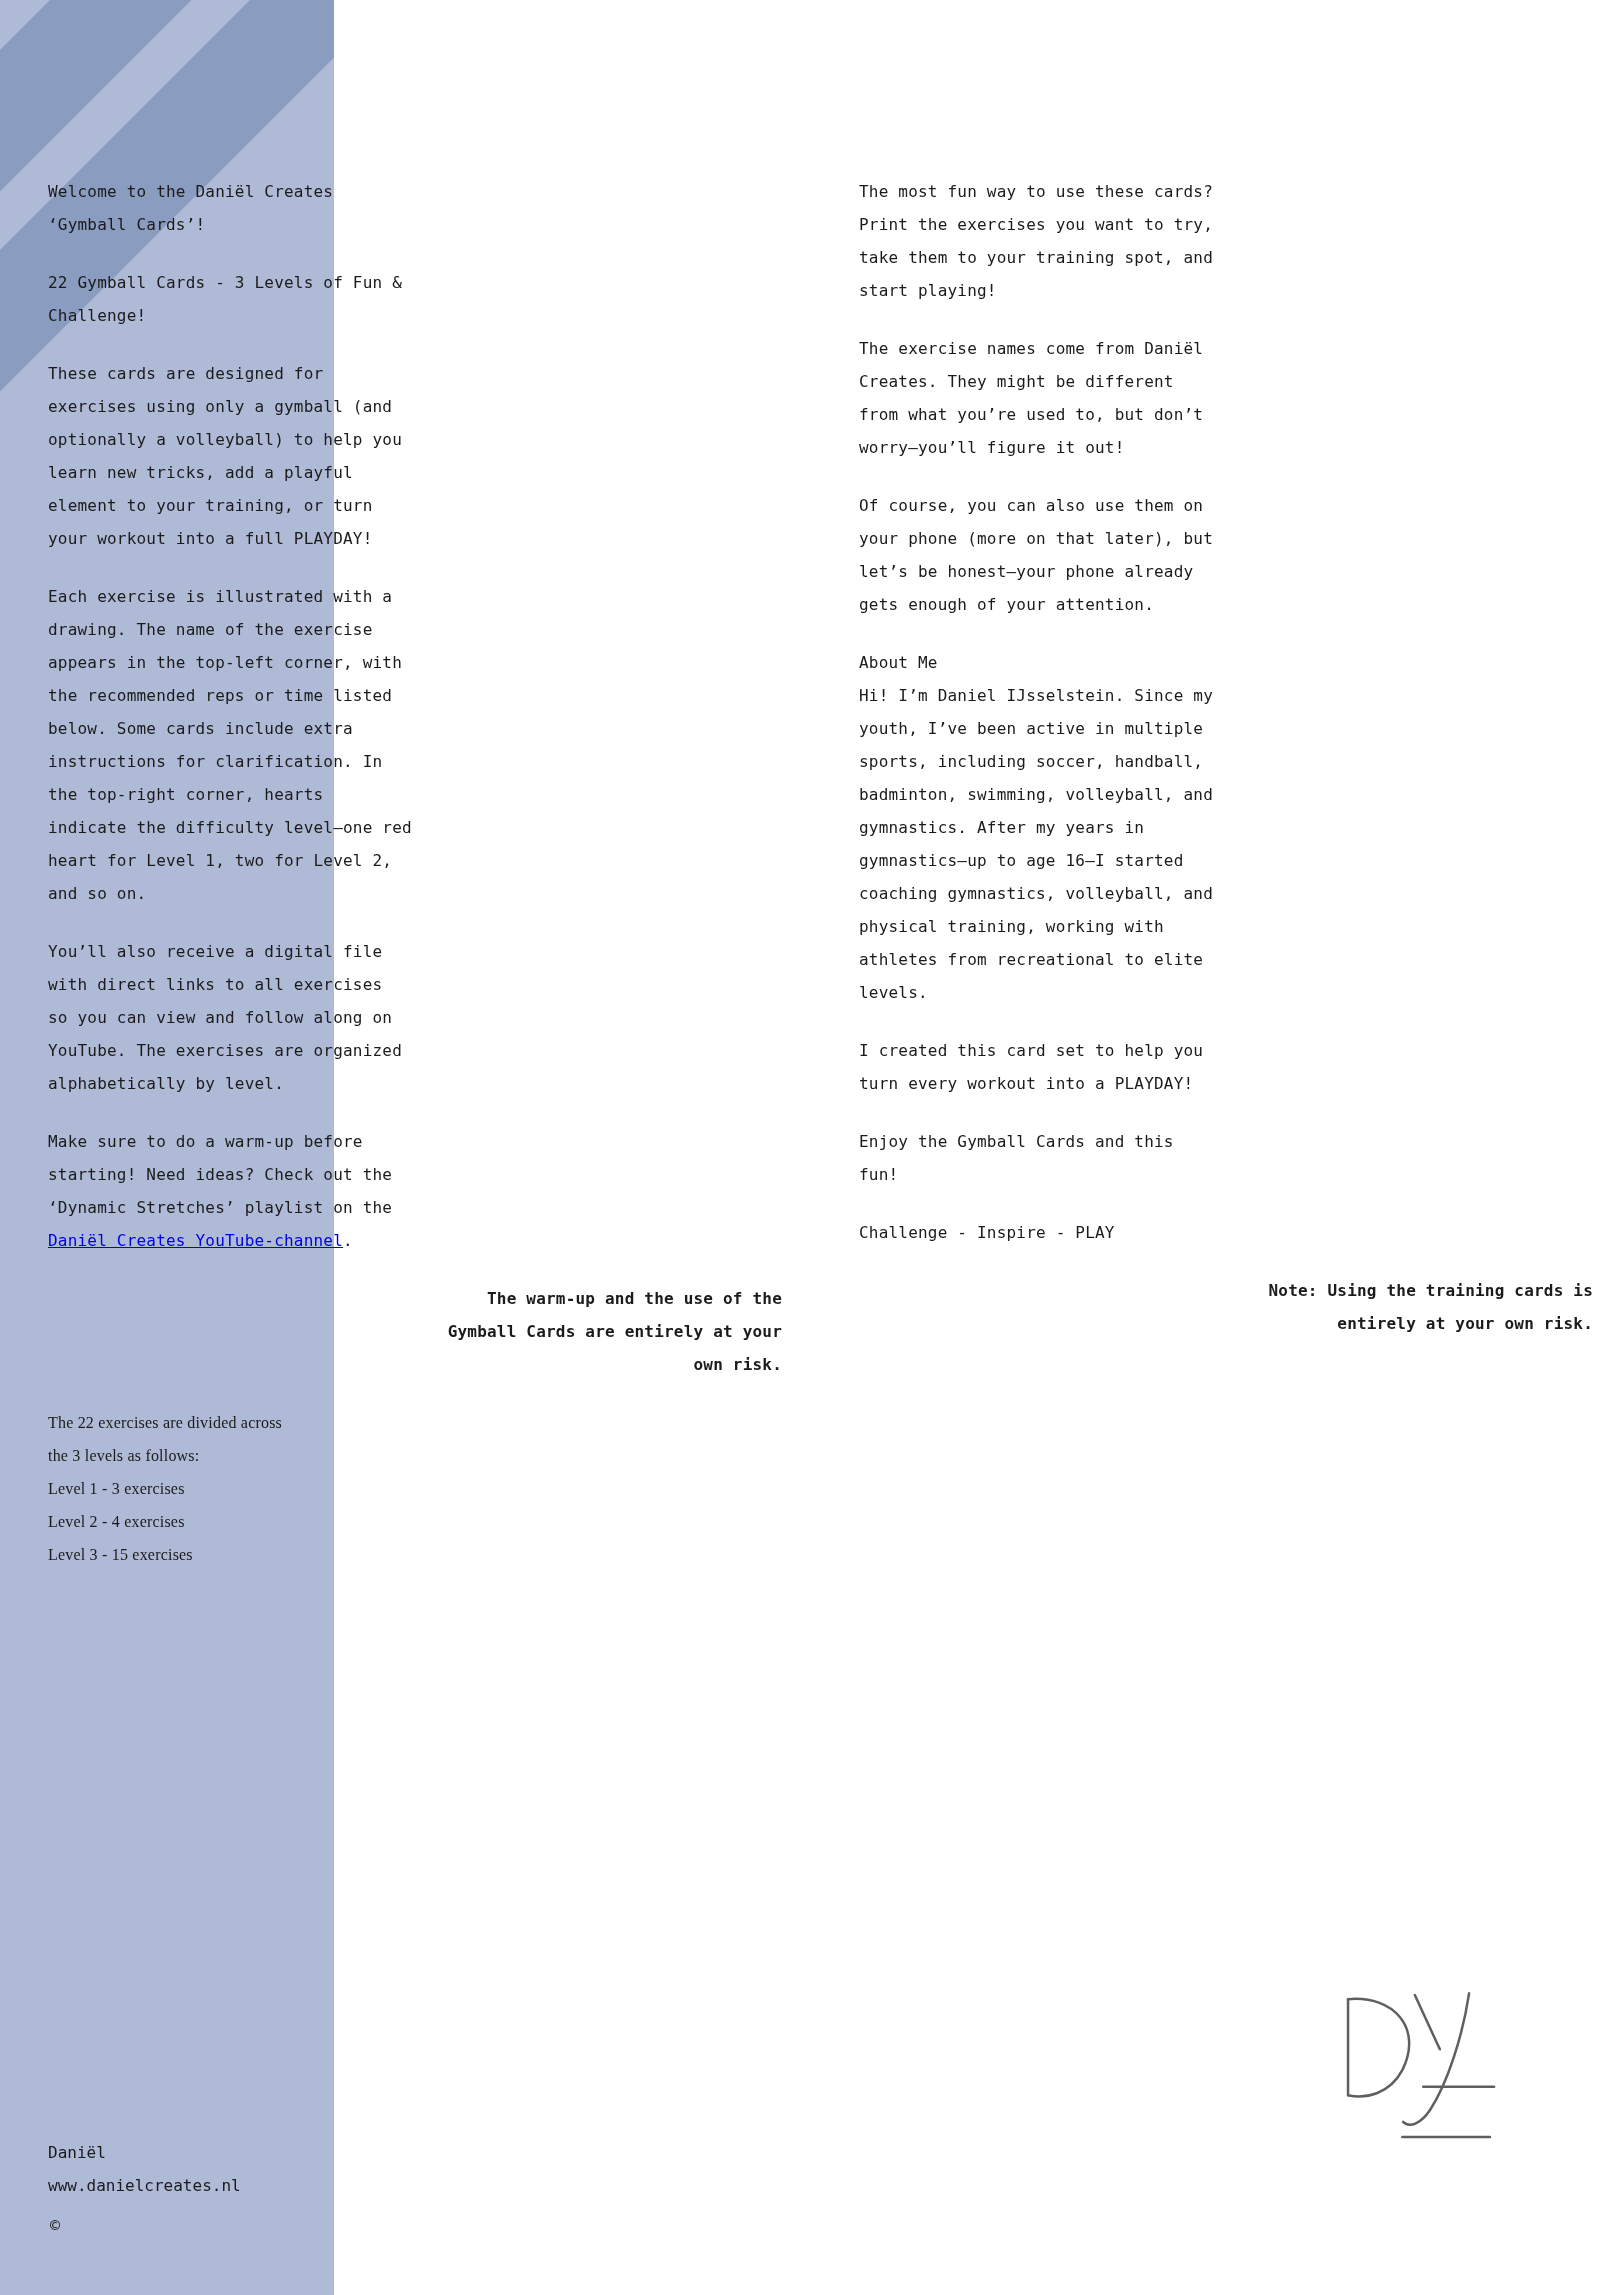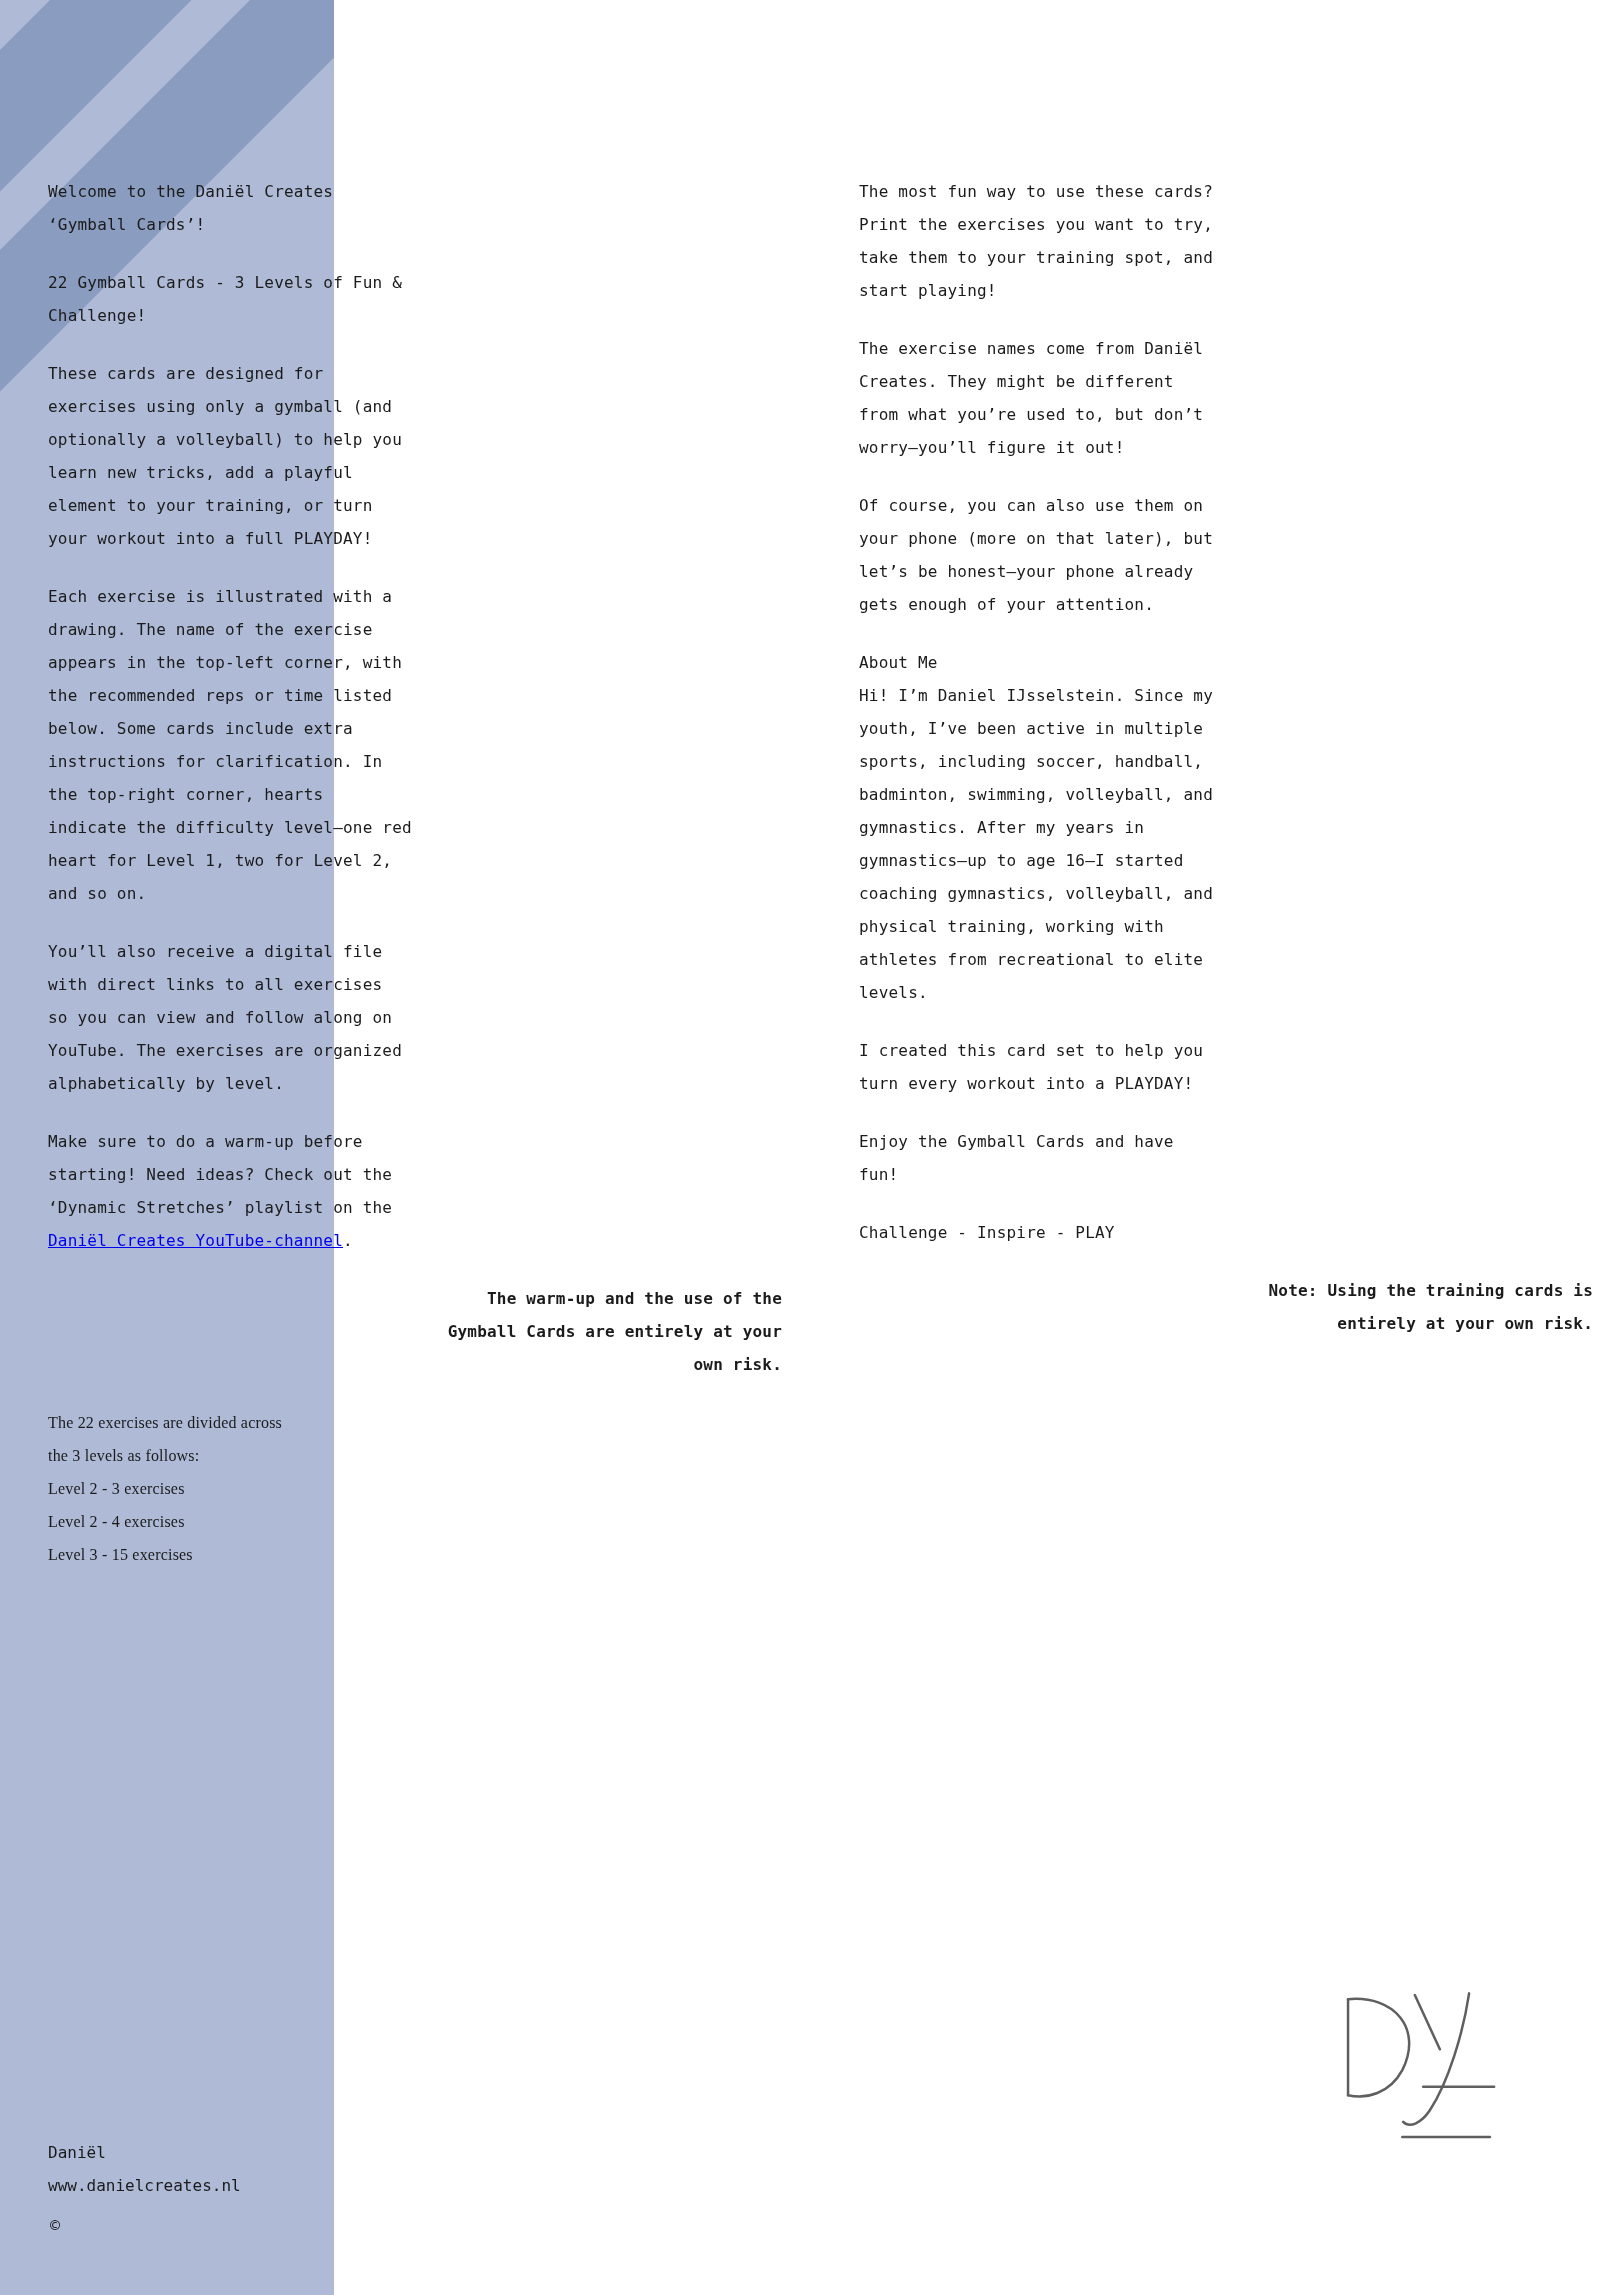--- a/index.html
+++ b/index.html
@@ -146,21 +146,21 @@
 starting! Need ideas? Check out the
 ‘Dynamic Stretches’ playlist on the
 </span><a class="link" href="#">Daniël Creates YouTube-channel</a><span>.</span></p>
 
     <p class="para bold">The warm-up and the use of the
 Gymball Cards are entirely at your
 own risk.</p>
 
     <p class="para tight">The 22 exercises are divided across
 the 3 levels as follows:</p>
-    <p class="para tight">Level 2 - 3 exercises</p>
+    <p class="para tight">Level 1 - 3 exercises</p>
     <p class="para tight">Level 2 - 4 exercises</p>
     <p class="para tight">Level 3 - 15 exercises</p>
   </div>
 
   <div class="column" id="col-right">
     <p class="para">The most fun way to use these cards?
 Print the exercises you want to try,
 take them to your training spot, and
 start playing!</p>
     <p class="para">The exercise names come from Daniël
@@ -177,21 +177,21 @@
 sports, including soccer, handball,
 badminton, swimming, volleyball, and
 gymnastics. After my years in
 gymnastics—up to age 16—I started
 coaching gymnastics, volleyball, and
 physical training, working with
 athletes from recreational to elite
 levels.</p>
     <p class="para">I created this card set to help you
 turn every workout into a PLAYDAY!</p>
-    <p class="para">Enjoy the Gymball Cards and have
+    <p class="para">Enjoy the Gymball Cards and this
 fun!</p>
     <p class="para">Challenge - Inspire - PLAY</p>
     <p class="para bold">Note: Using the training cards is
 entirely at your own risk.</p>
   </div>
 
   <div id="footer">
     <div>Daniël</div>
     <div>www.danielcreates.nl</div>
   </div>

